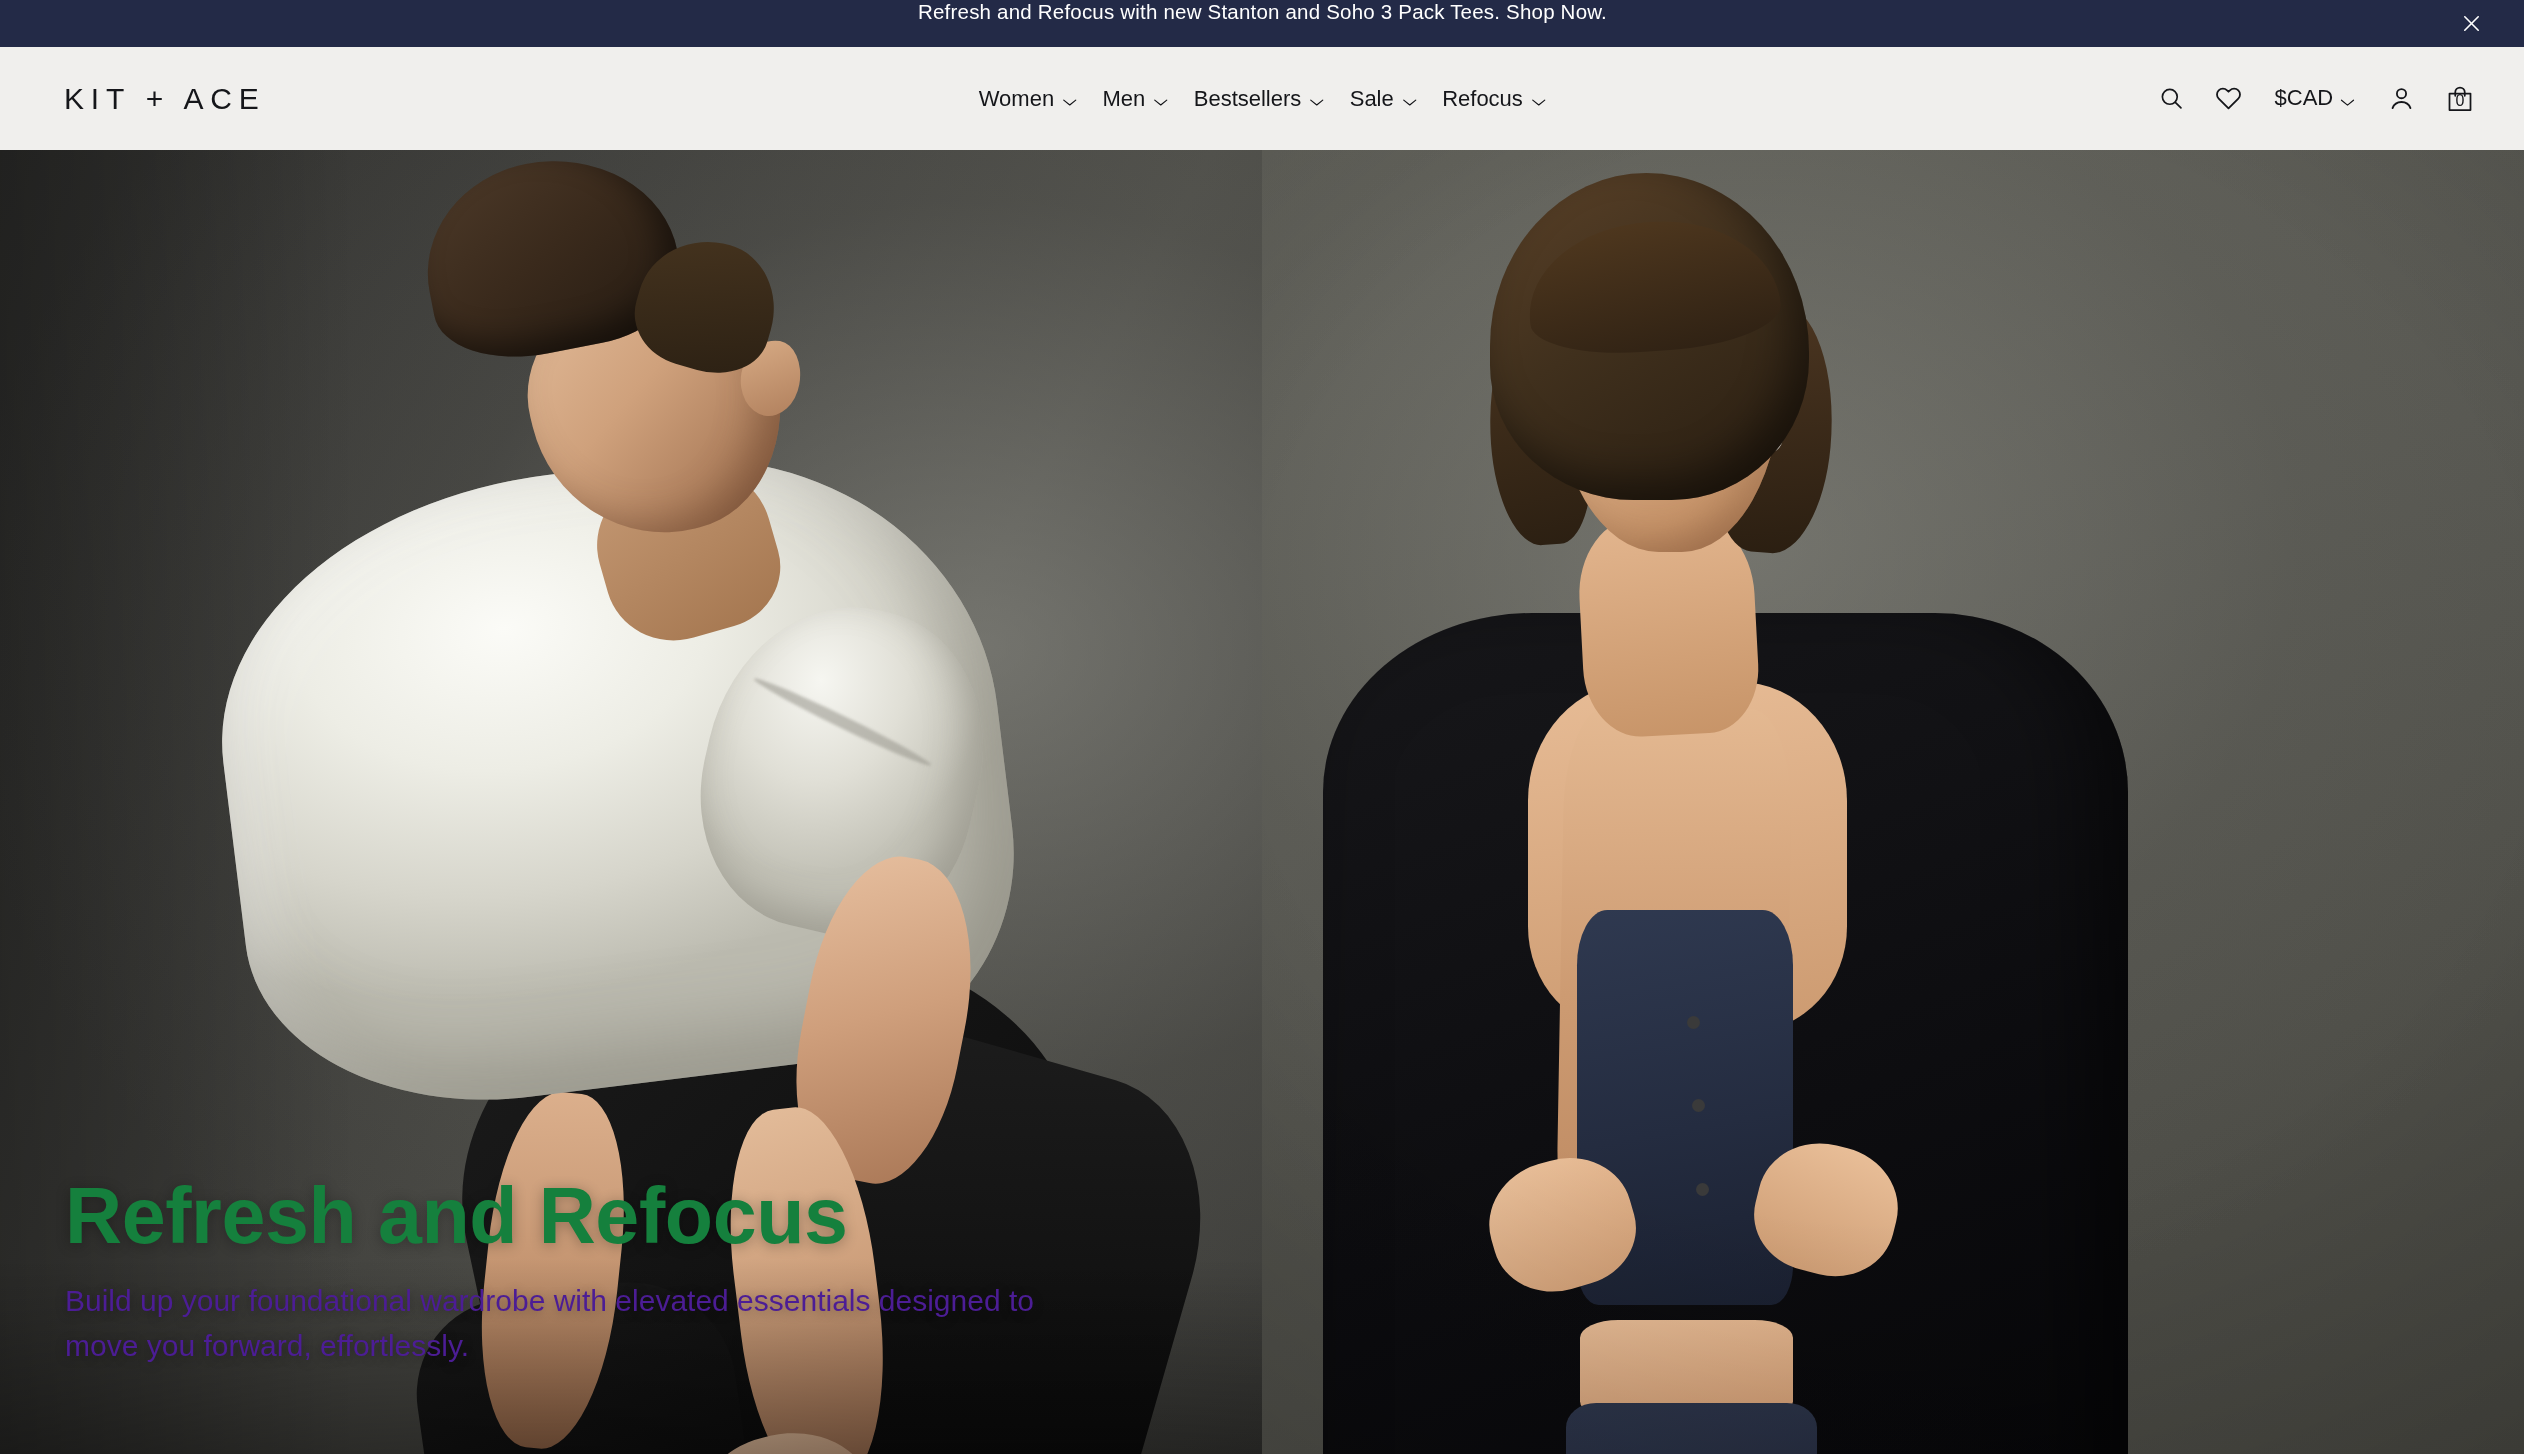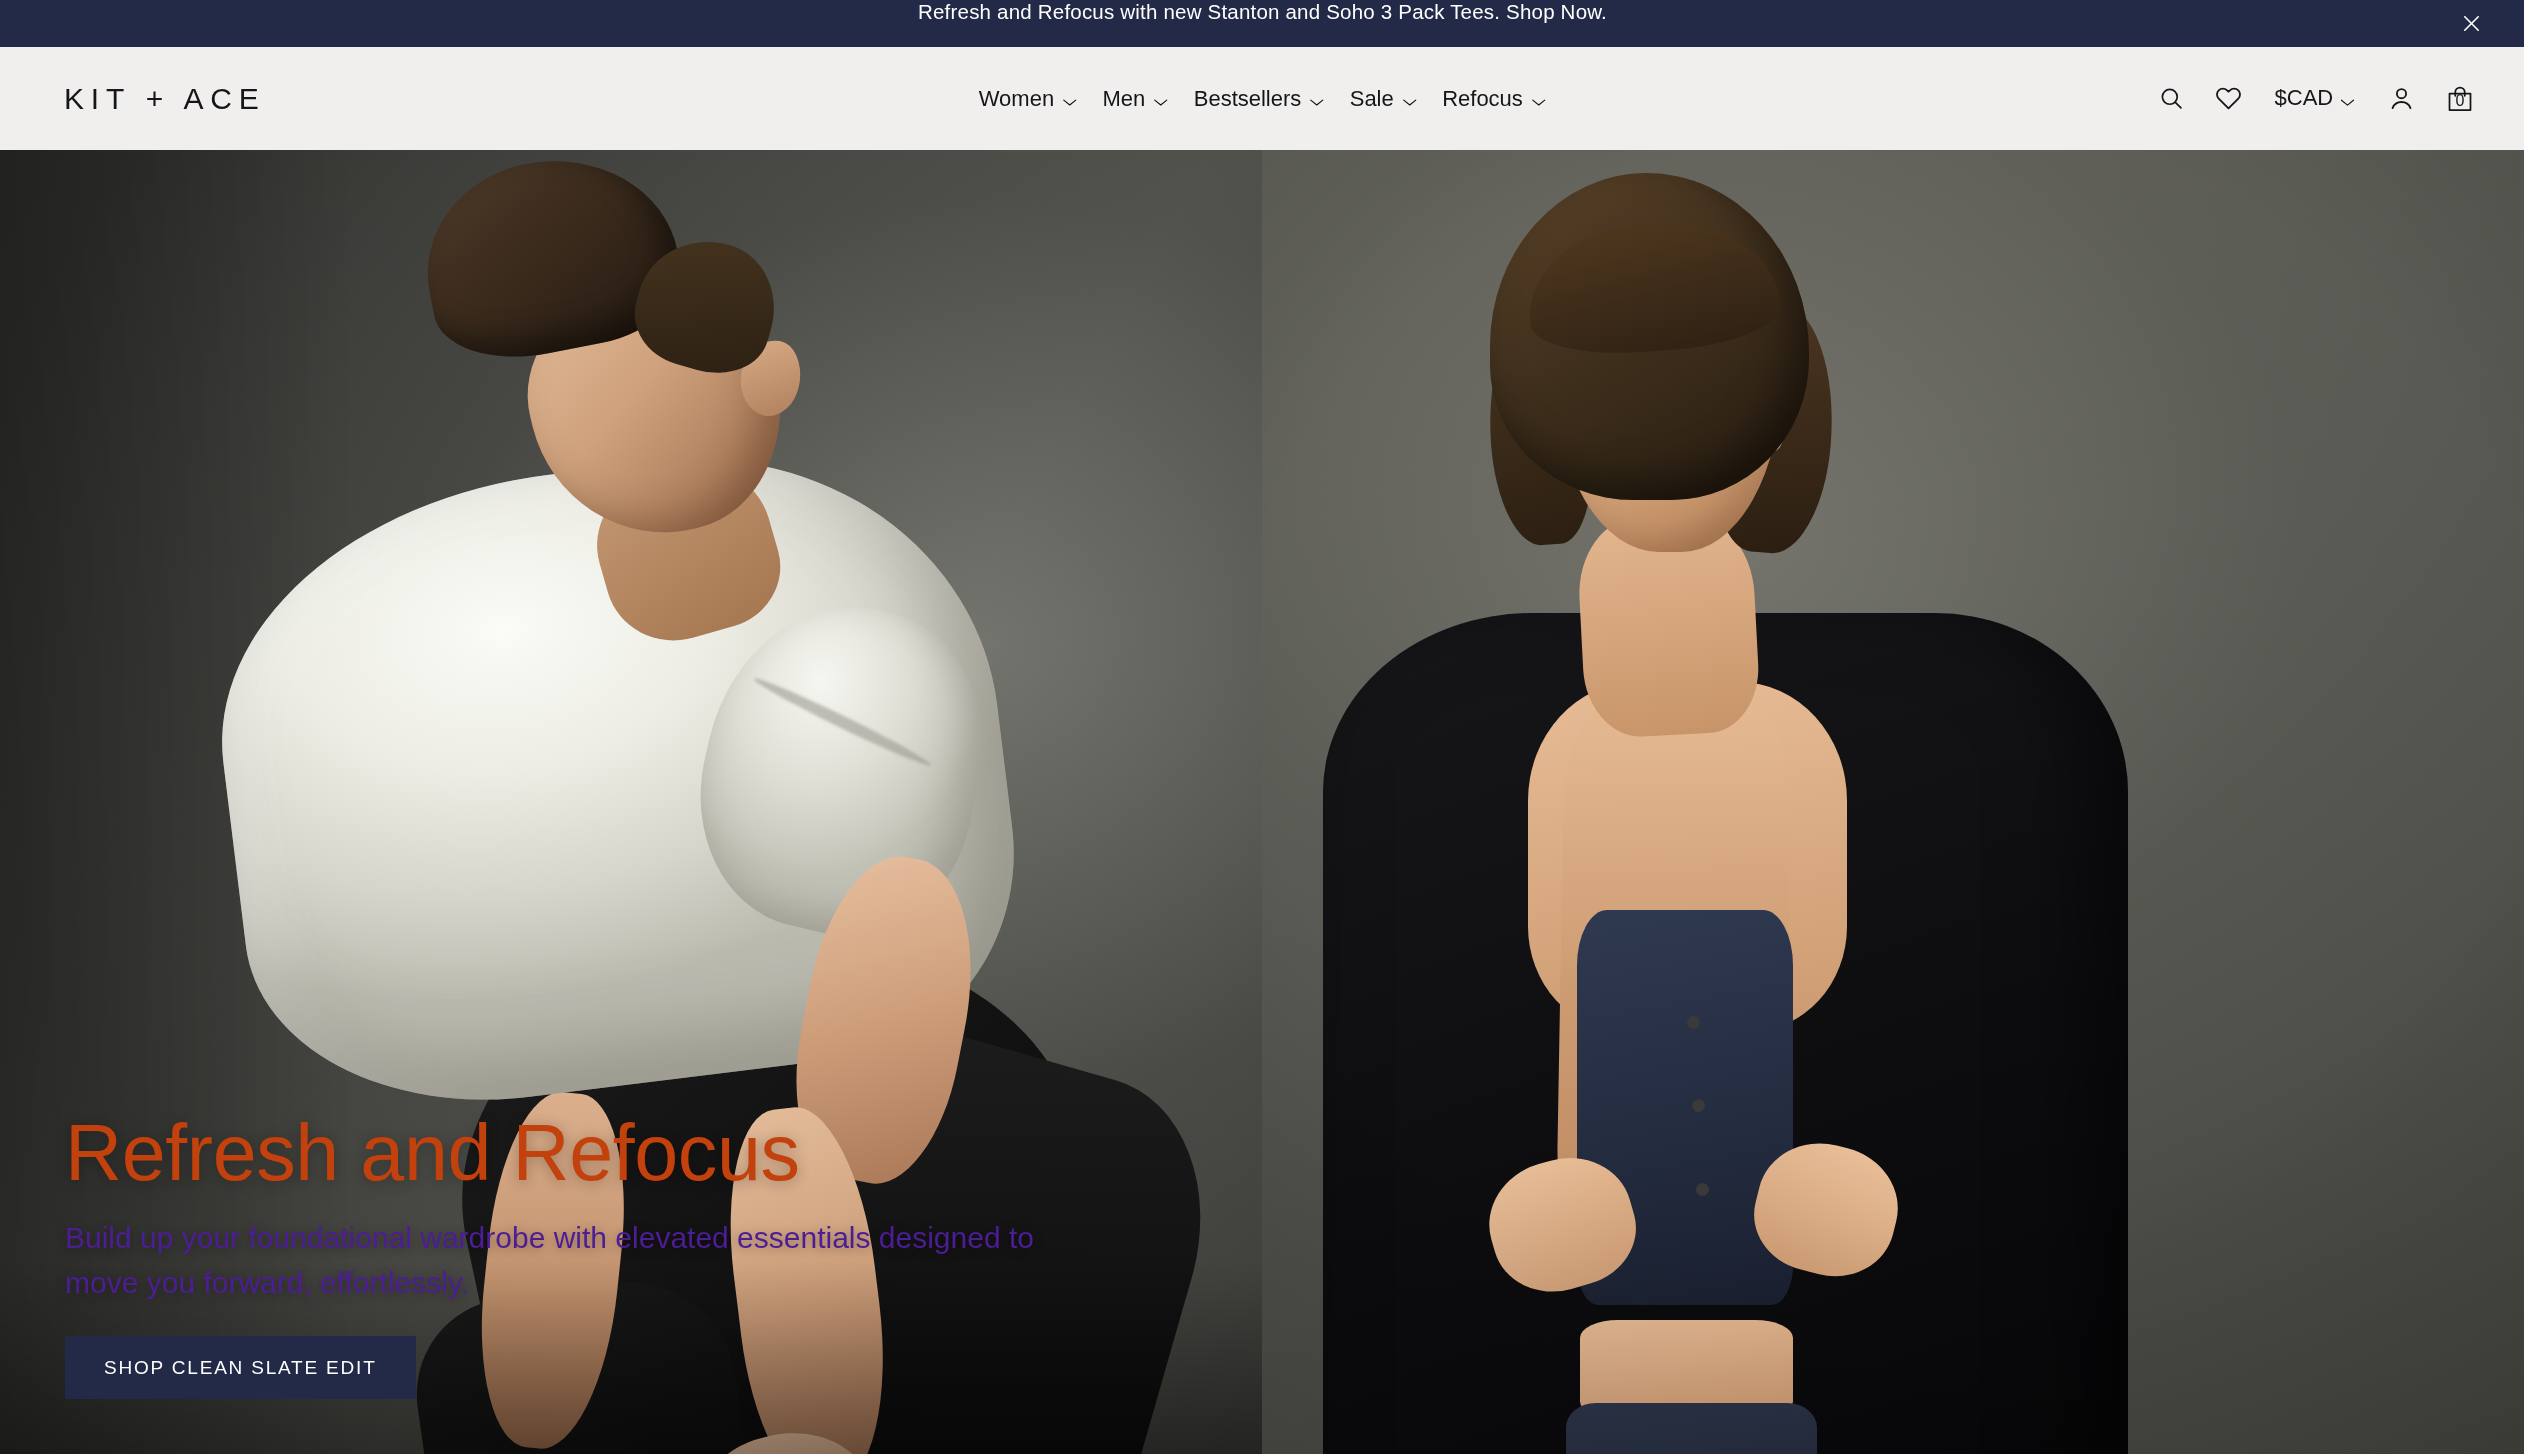--- a/index.html
+++ b/index.html
@@ -481,23 +481,23 @@
 
   
   .hero-copy {
     position: absolute;
     left: 65px;
     bottom: 56px;
     z-index: 30;
     max-width: 1139px;
   }
   .hero-title {
-    color: #c2410c;
+    color: #15803d;
     font-size: 79px;
-    font-weight: 400;
+    font-weight: 700;
     line-height: 1.08;
     letter-spacing: -0.4px;
     margin-bottom: 20px;
     text-shadow: 0 1.5px 13.7px rgba(0,0,0,0.30);
     white-space: nowrap;
   }
   .hero-sub {
     color: #4c1d95;
     font-size: 30px;
     font-weight: 400;
@@ -686,19 +686,18 @@
         <div class="w-earring"></div>
         <div class="w-hair"></div>
         <div class="w-bangs"></div>
         <div class="w-vignette"></div>
       </div>
     </div>
 
     <div class="hero-copy">
       <div class="hero-title">Refresh and Refocus</div>
       <div class="hero-sub">Build up your foundational wardrobe with elevated essentials designed to move you forward, effortlessly.</div>
-      <button class="hero-cta">SHOP CLEAN SLATE EDIT</button>
     </div>
 
   </div>
 
 </div>
 
 
 </body></html>

